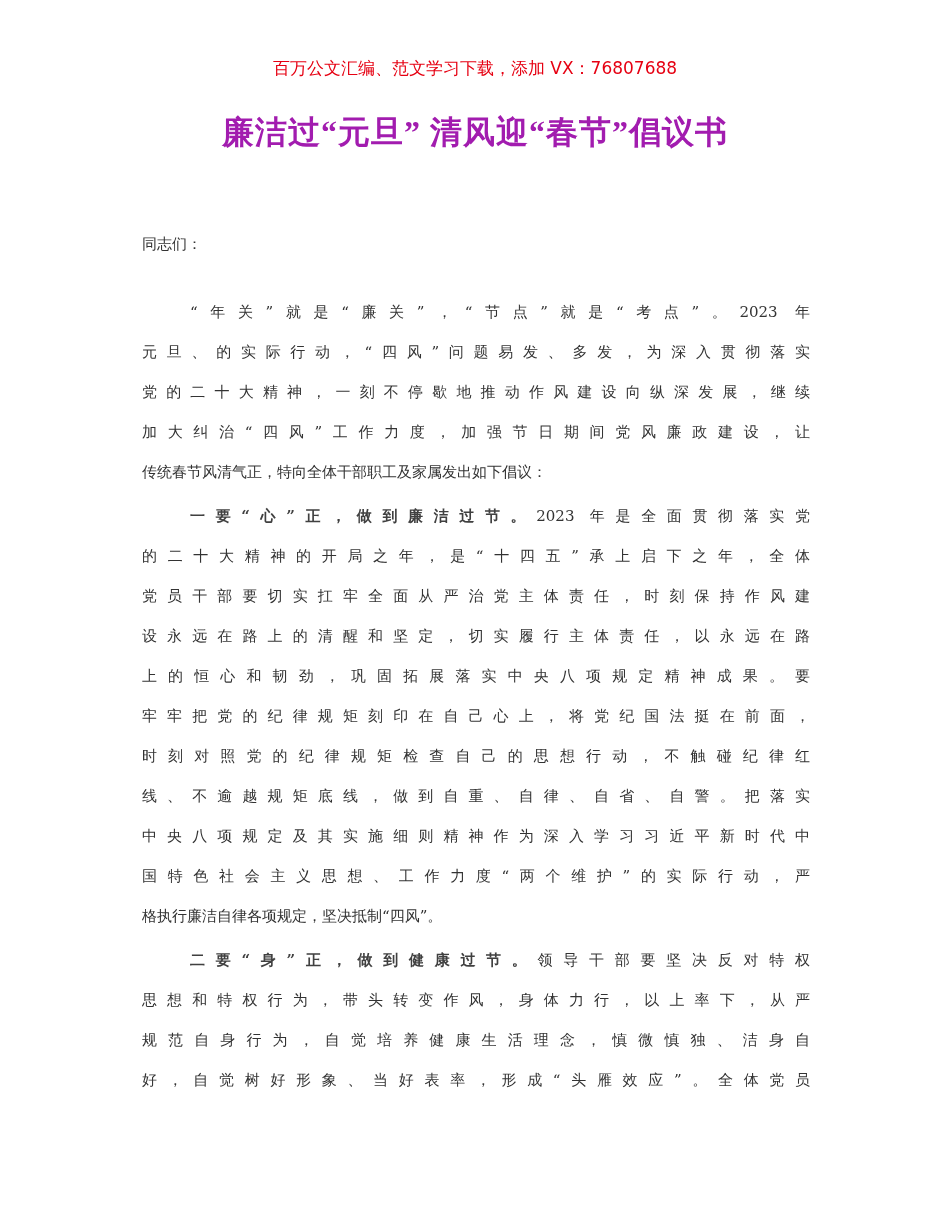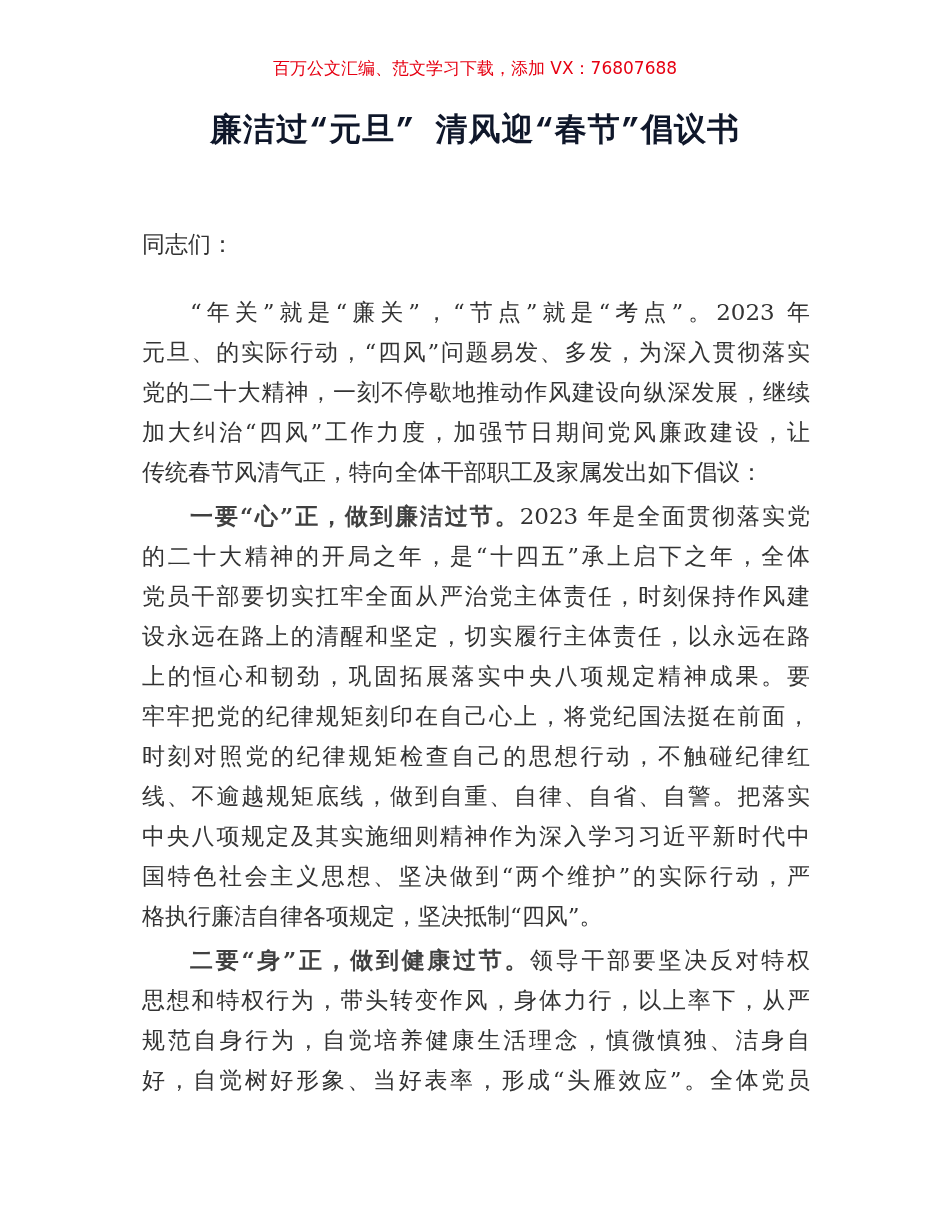--- a/index.html
+++ b/index.html
@@ -5,27 +5,27 @@
   html, body { margin: 0; padding: 0; background: #ffffff; }
   body { width: 950px; height: 1230px; position: relative; overflow: hidden; }
   .page { position: absolute; left: 0; top: 0; width: 950px; height: 898px; background: #fff; }
   .watermark {
     position: absolute; top: 54px; left: 0; width: 950px; text-align: center;
     color: #e60012; font-family: "DejaVu Sans", "Liberation Sans", sans-serif;
     font-size: 17px; line-height: 28px; letter-spacing: 0px;
   }
   .title {
     position: absolute; top: 108px; left: 0; width: 950px; text-align: center;
-    font-family: Liberation Mono, monospace; font-weight: bold;
-    font-size: 32px; line-height: 48px; color: #0f172a; letter-spacing: 1px;
+    font-family: Liberation Serif, serif; font-weight: bold;
+    font-size: 32px; line-height: 48px; color: #a21caf; letter-spacing: 1px;
   }
   .body {
     position: absolute; left: 142px; width: 668px; top: 224px;
     font-family: "DejaVu Serif", "Liberation Serif", serif; color: #333;
-    font-size: 23px;
+    font-size: 15px;
   }
   .line {
     height: 40px; line-height: 40px; white-space: nowrap;
     text-align: justify; text-align-last: justify; overflow: hidden;
   }
   .line.last { text-align-last: left; }
   .salutation { height: 40px; line-height: 40px; }
   .gap-s { height: 28px; }
   .gap-p { height: 4px; }
   .indent { padding-left: 48px; }
@@ -54,21 +54,21 @@
     <div>
       <div class="line indent"><span class="bold">一要“心”正，做到廉洁过节。</span><span>2023 年是全面贯彻落实党</span></div>
       <div class="line">的二十大精神的开局之年，是“十四五”承上启下之年，全体</div>
       <div class="line">党员干部要切实扛牢全面从严治党主体责任，时刻保持作风建</div>
       <div class="line">设永远在路上的清醒和坚定，切实履行主体责任，以永远在路</div>
       <div class="line">上的恒心和韧劲，巩固拓展落实中央八项规定精神成果。要</div>
       <div class="line">牢牢把党的纪律规矩刻印在自己心上，将党纪国法挺在前面，</div>
       <div class="line">时刻对照党的纪律规矩检查自己的思想行动，不触碰纪律红</div>
       <div class="line">线、不逾越规矩底线，做到自重、自律、自省、自警。把落实</div>
       <div class="line">中央八项规定及其实施细则精神作为深入学习习近平新时代中</div>
-      <div class="line">国特色社会主义思想、坚决做到“两个维护”的实际行动，严</div>
+      <div class="line">国特色社会主义思想、工作力度“两个维护”的实际行动，严</div>
       <div class="line last">格执行廉洁自律各项规定，坚决抵制“四风”。</div>
     </div>
     <div class="gap-p"></div>
 
     <div>
       <div class="line indent"><span class="bold">二要“身”正，做到健康过节。</span><span>领导干部要坚决反对特权</span></div>
       <div class="line">思想和特权行为，带头转变作风，身体力行，以上率下，从严</div>
       <div class="line">规范自身行为，自觉培养健康生活理念，慎微慎独、洁身自</div>
       <div class="line">好，自觉树好形象、当好表率，形成“头雁效应”。全体党员</div>
     </div>

